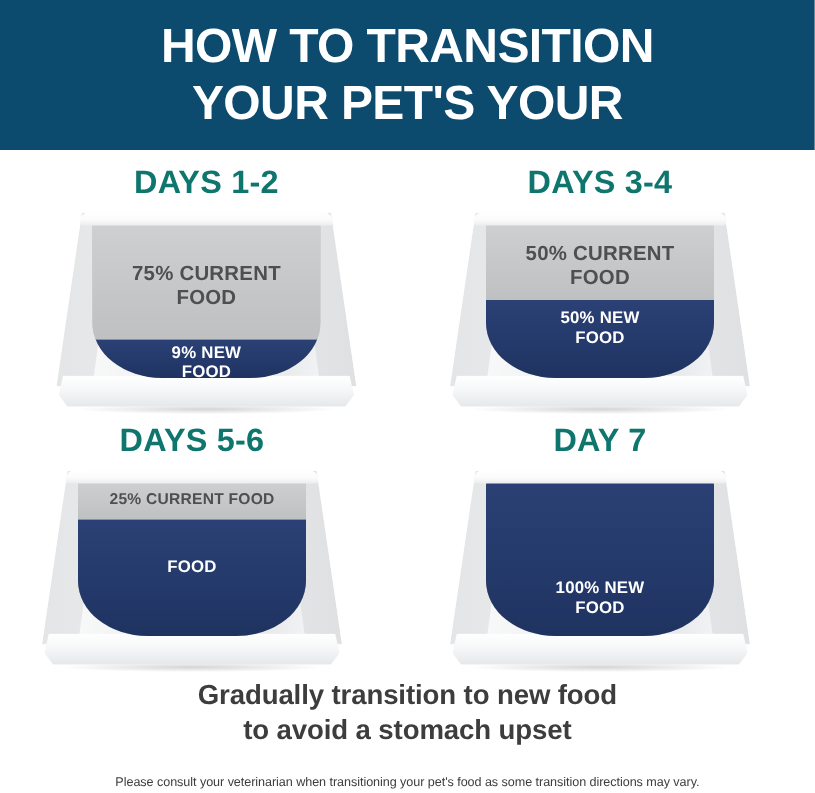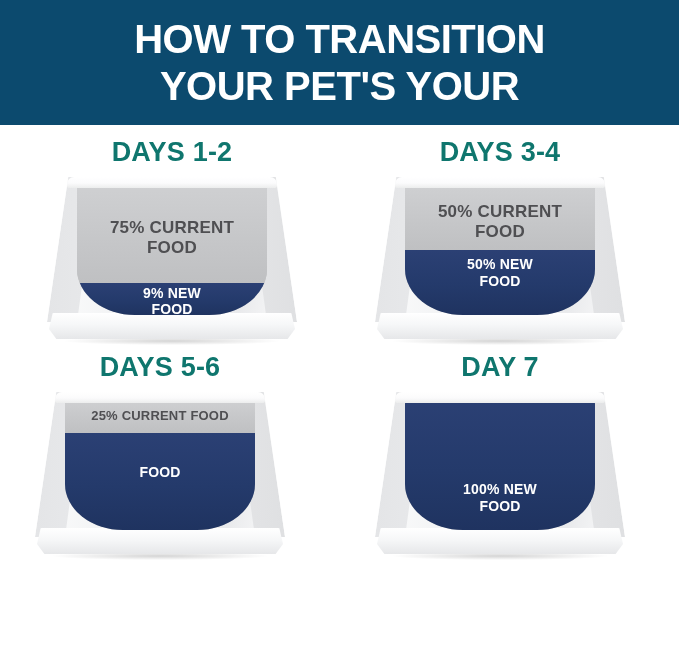--- a/index.html
+++ b/index.html
@@ -260,14 +260,19 @@
 
         <div class="food-label label-new" style="top: 41px; margin-top: 48px;">
           <div>100% NEW</div>
           <div>FOOD</div>
         </div>
       </div>
     </div>
 
   </div>
 
+  <div class="footer">
+    <div class="tagline">Gradually transition to new food</div>
+    <div class="tagline">to avoid a stomach upset</div>
+    <div class="disclaimer">Please consult your veterinarian when transitioning your pet's food as some transition directions may vary.</div>
+  </div>
 
 </div>
 
 </body></html>

